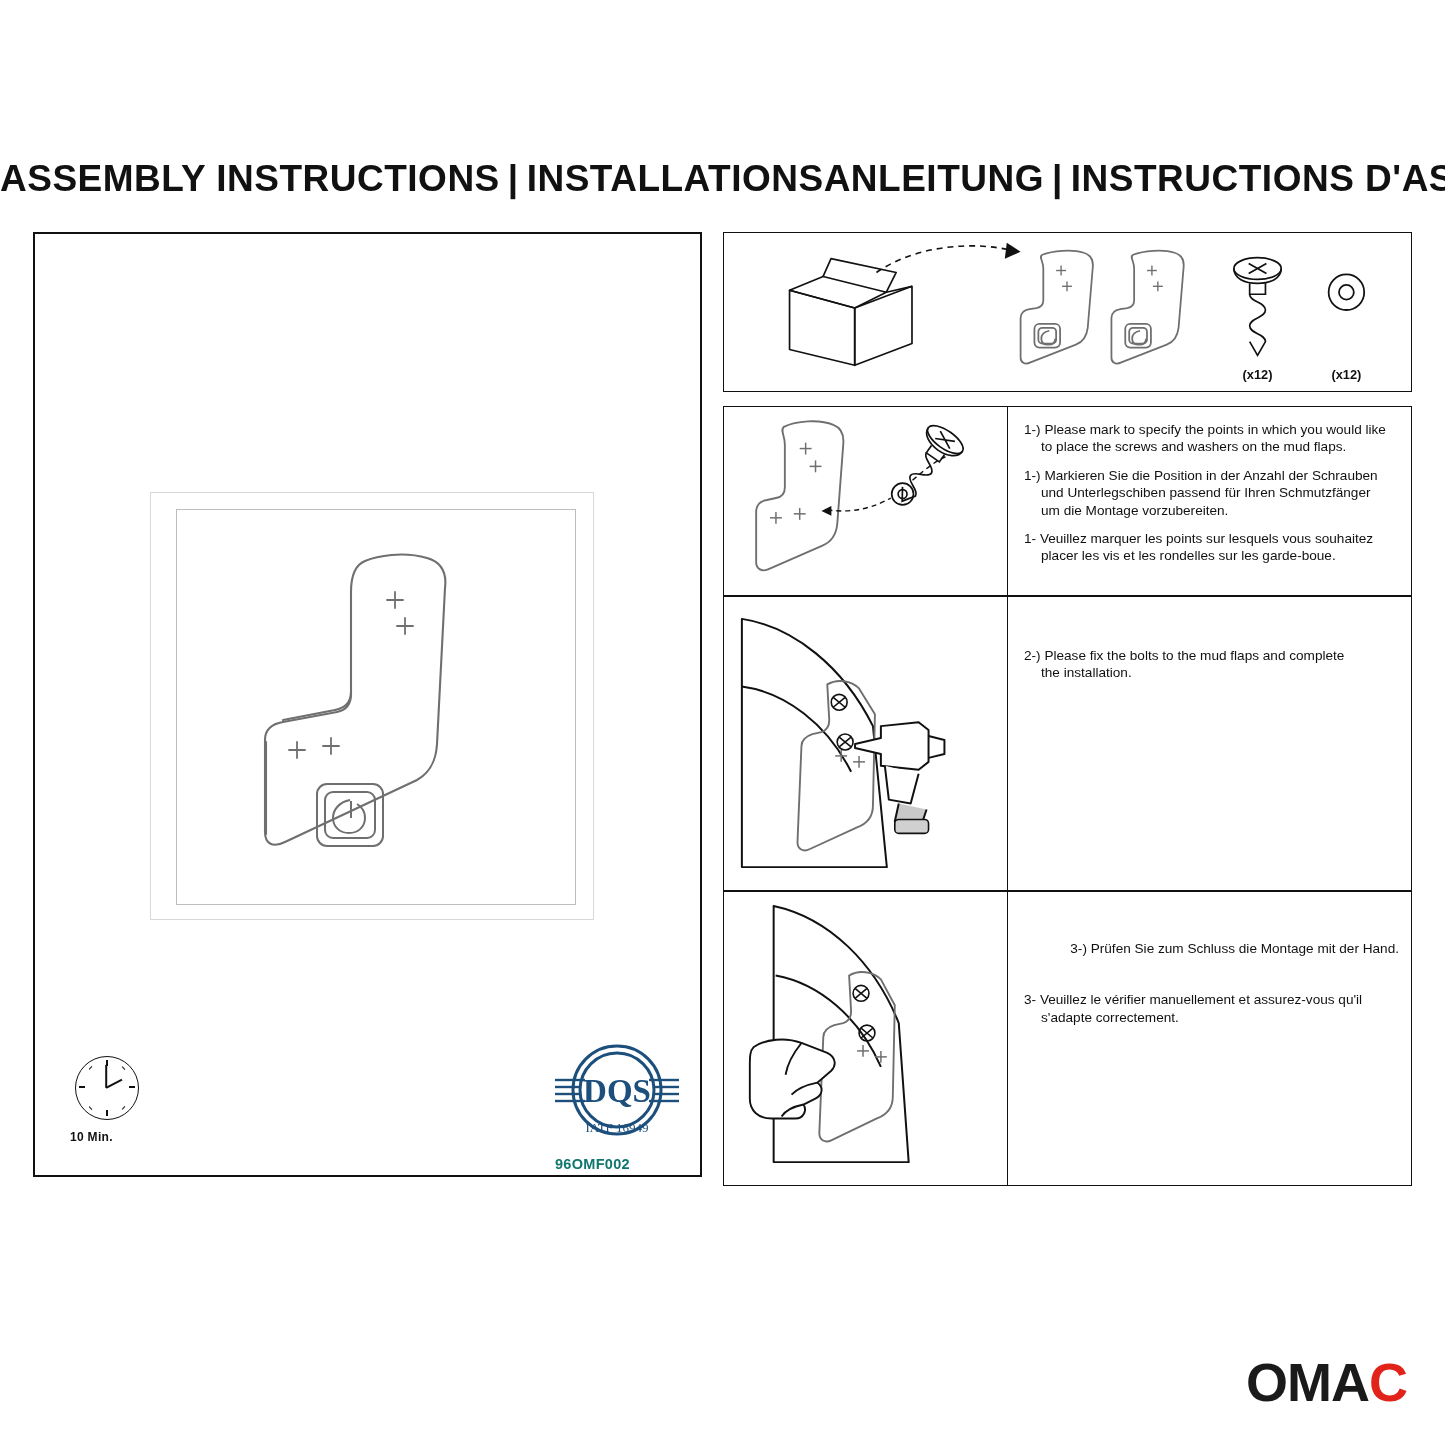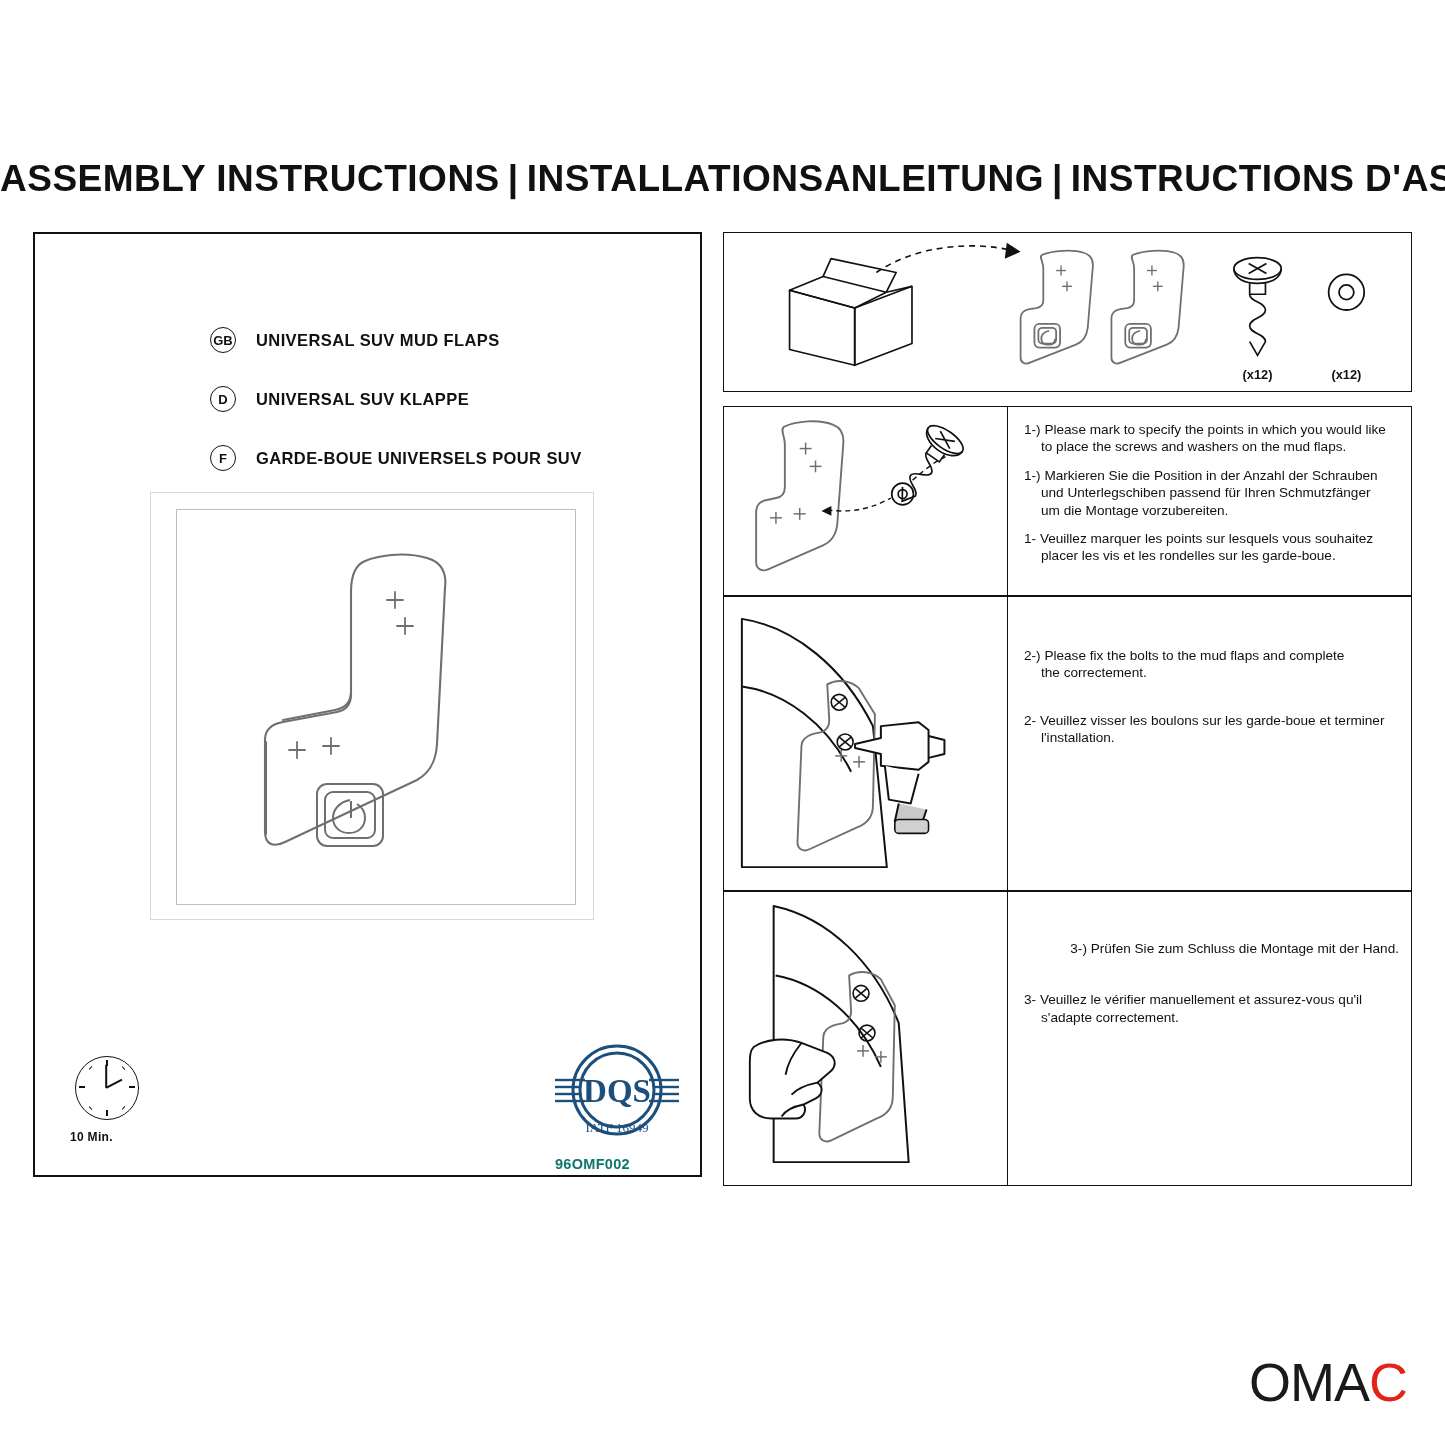--- a/index.html
+++ b/index.html
@@ -231,21 +231,21 @@
     font-weight: bold;
     color: #111;
   }
 
   
   .omac {
     position: absolute;
     right: 38px;
     bottom: 36px;
     font-size: 54px;
-    font-weight: normal;
+    font-weight: bold;
     letter-spacing: -1px;
     line-height: 1;
   }
   .omac .o { color: #1a1a1a; }
   .omac .m { color: #1a1a1a; }
   .omac .a { color: #1a1a1a; }
   .omac .c { color: #e2231a; }
 
   svg { display: block; }
 </style>
@@ -253,34 +253,20 @@
 <body>
 
 <div class="page">
 
   <div class="title-bar">
     <span>ASSEMBLY INSTRUCTIONS</span><span class="sep">|</span><span>INSTALLATIONSANLEITUNG</span><span class="sep">|</span><span>INSTRUCTIONS D'ASSEMBLAGE</span>
   </div>
 
   <div class="left-panel">
 
-    <div class="lang-list">
-      <div class="lang-row">
-        <span class="lang-badge">GB</span>
-        <span class="lang-text">UNIVERSAL SUV MUD FLAPS</span>
-      </div>
-      <div class="lang-row">
-        <span class="lang-badge">D</span>
-        <span class="lang-text">UNIVERSAL SUV KLAPPE</span>
-      </div>
-      <div class="lang-row">
-        <span class="lang-badge">F</span>
-        <span class="lang-text">GARDE-BOUE UNIVERSELS POUR SUV</span>
-      </div>
-    </div>
 
     <div class="prod-frame-outer"></div>
     <div class="prod-frame-inner"></div>
 
     <svg class="prod-svg" viewBox="0 0 430 420">
       <g fill="none" stroke="#6f6f6f" stroke-width="2.1" stroke-linejoin="round" stroke-linecap="round">
         <path d="M200 65 C212 60 238 55 262 62 C276 66 282 76 280 92
                  L272 248 C271 264 266 276 252 284
                  L120 346 C108 352 100 348 100 336
                  L100 244 C100 234 106 228 118 226
@@ -504,26 +490,21 @@
           </g>
           <g fill="#d0d0d0" stroke="#111" stroke-width="1.6">
             <rect x="172" y="224" width="34" height="14" rx="4"></rect>
           </g>
         </svg>
       </div>
       <div class="step-text">
         <div class="step-line" style="margin-top:36px;">
           <span>2-)</span>
           <span>Please fix the bolts to the mud flaps and complete</span>
-          <span class="ind">the correctement.</span>
-        </div>
-        <div class="step-line" style="margin-top:30px;">
-          <span>2-</span>
-          <span>Veuillez visser les boulons sur les garde-boue et terminer</span>
-          <span class="ind">l'installation.</span>
+          <span class="ind">the installation.</span>
         </div>
       </div>
     </div>
 
     <div class="step-row row3">
       <div class="step-illu">
         <svg viewBox="0 0 284 295" width="282" height="293">
           <g fill="none" stroke="#111" stroke-width="2" stroke-linejoin="round">
             <path d="M50 14 C106 26 152 72 176 132 L186 272 L50 272 Z"></path>
             <path d="M52 84 C96 92 136 126 158 176"></path>

